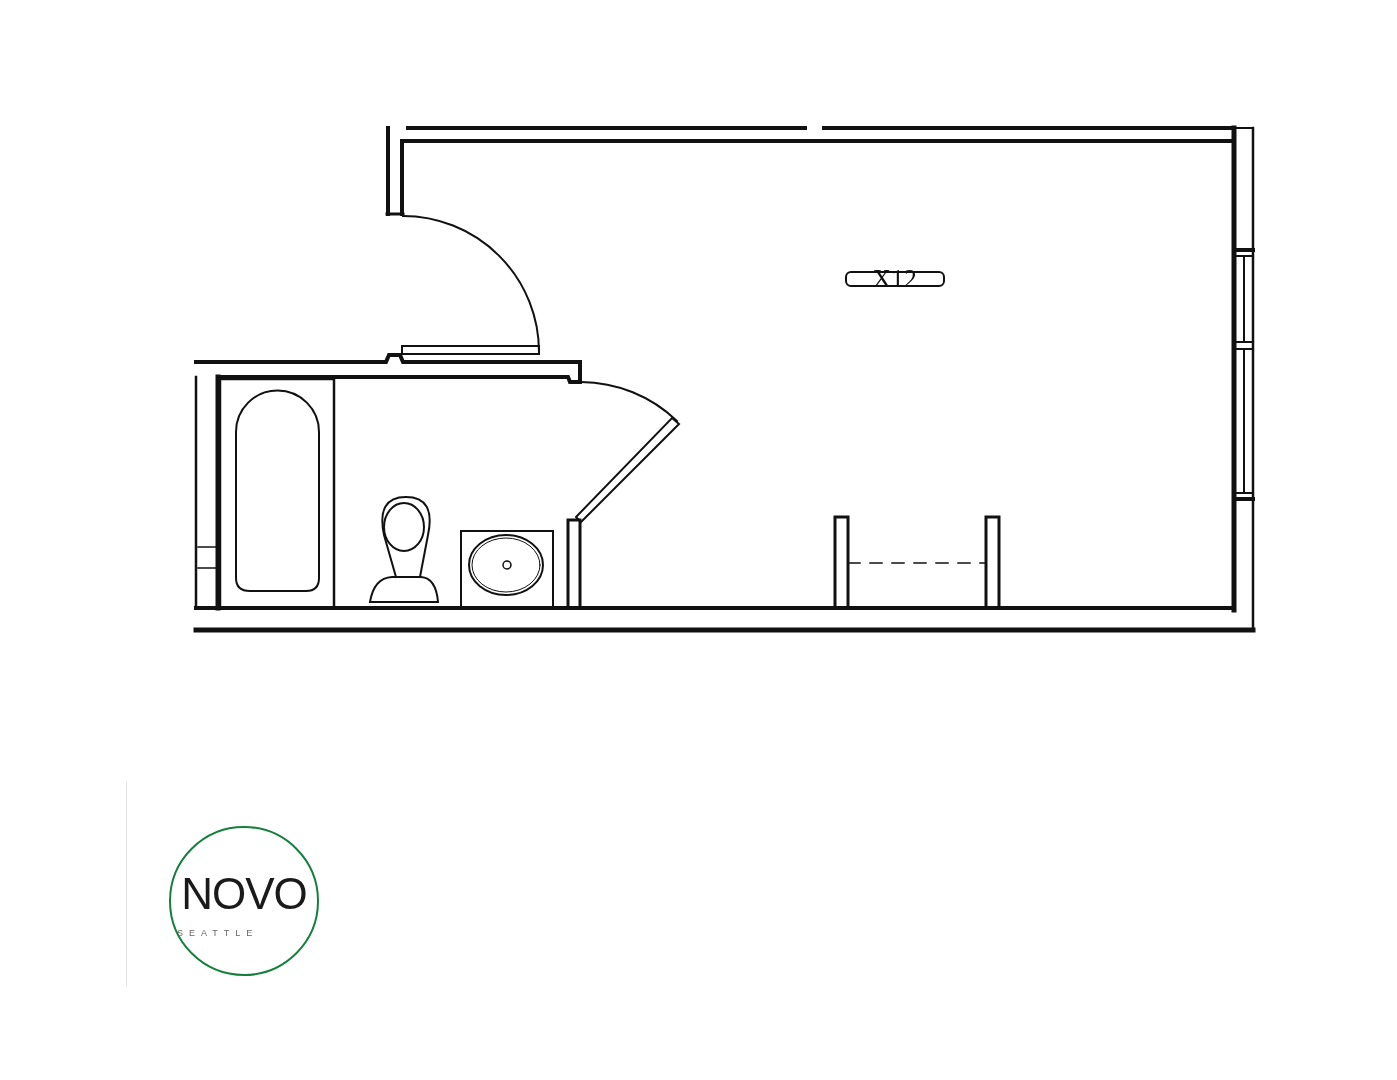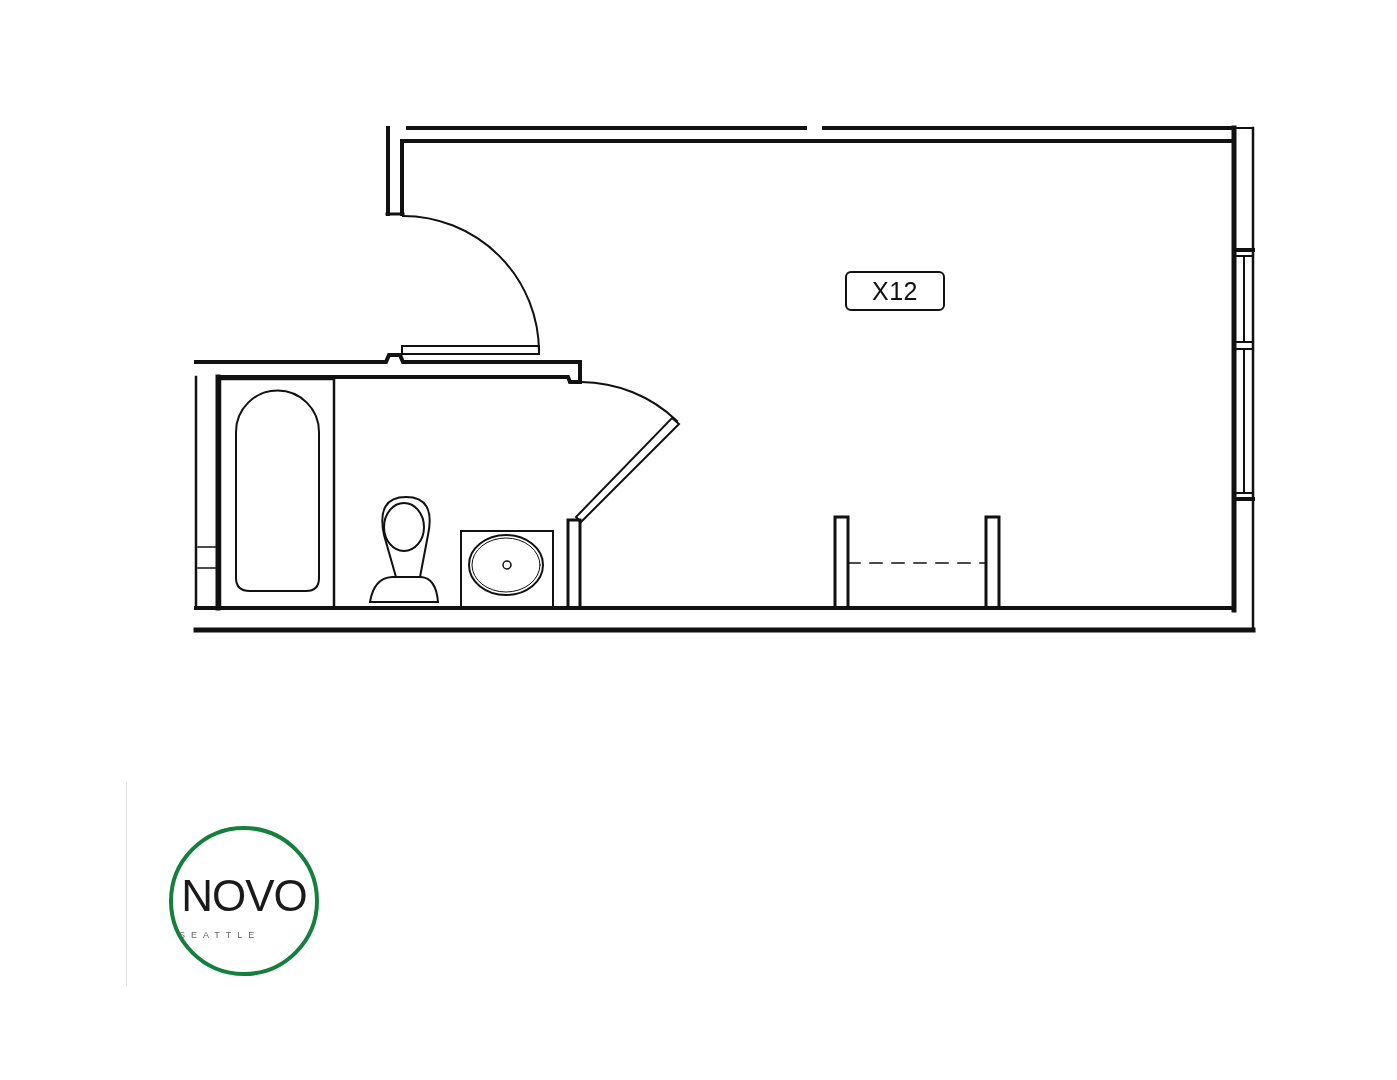--- a/index.html
+++ b/index.html
@@ -1,27 +1,27 @@
 <!DOCTYPE html>
 <html><head>
   <meta charset="utf-8">
   <style>
     html, body { margin: 0; padding: 0; background: #ffffff; }
     body { width: 1397px; height: 1080px; position: relative; overflow: hidden; font-family: "Liberation Sans", sans-serif; }
     #plan { position: absolute; left: 0; top: 0; width: 1397px; height: 1080px; }
     .unit-label {
-      position: absolute; left: 845px; top: 271px; width: 100px; height: 40px;
+      position: absolute; left: 845px; top: 271px; width: 100px; height: 16px;
       border: 2px solid #111; border-radius: 6px; box-sizing: border-box;
       display: flex; align-items: center; justify-content: center;
-      font-family: Liberation Sans, sans-serif; font-size: 25px; color: #111; letter-spacing: 0.5px;
+      font-family: Liberation Serif, serif; font-size: 25px; color: #111; letter-spacing: 0.5px;
     }
     .logo-divider { position: absolute; left: 126px; top: 782px; width: 1px; height: 204px; background: #e3e3e3; }
     .logo {
       position: absolute; left: 169px; top: 826px; width: 150px; height: 150px;
-      border: 4px solid #15803d; border-radius: 50%; box-sizing: border-box;
+      border: 2px solid #15803d; border-radius: 50%; box-sizing: border-box;
     }
     .logo-main {
       position: absolute; left: 0; right: 0; top: 44px; text-align: center;
       font-family: "Liberation Sans", sans-serif; font-size: 44px; color: #1a1a1a; letter-spacing: -1px; line-height: 1;
     }
     .logo-sub {
       position: absolute; left: 0; right: 0; top: 100px; text-align: left;
       font-family: "Liberation Sans", sans-serif; font-size: 9px; color: #666; letter-spacing: 6px; padding-left: 6px;
     }
   </style>

